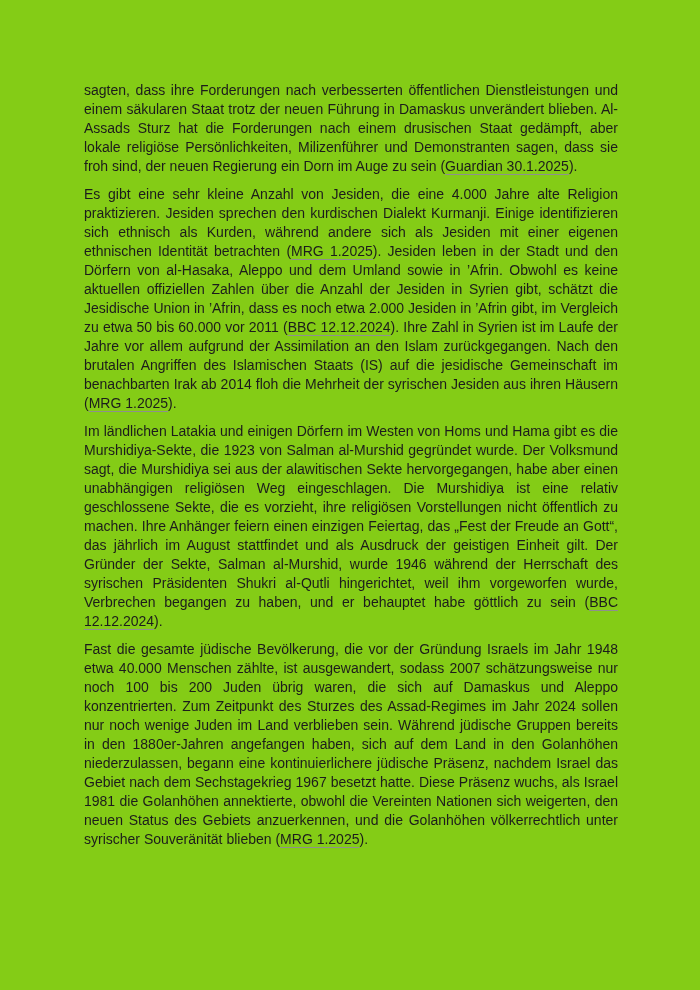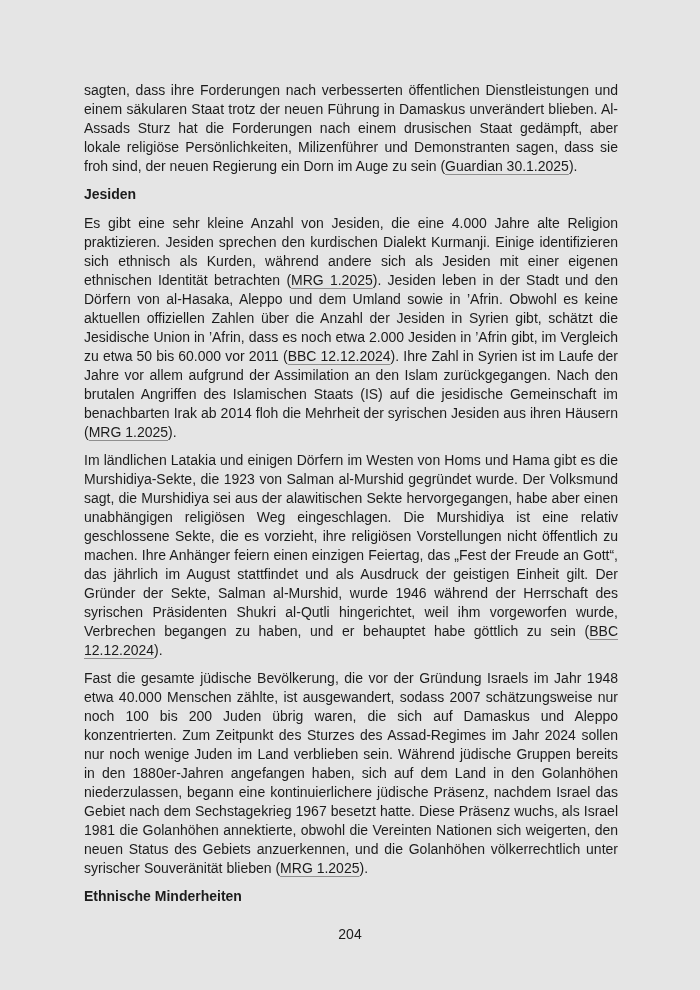--- a/index.html
+++ b/index.html
@@ -4,21 +4,21 @@
 <style>
   html, body {
     margin: 0;
     padding: 0;
     background: #ffffff;
   }
   .page {
     position: relative;
     width: 700px;
     height: 990px;
-    background: #e5e5e5;
+    background: #84cc16;
     color: #1c1c1c;
     font-family: "Liberation Sans", "DejaVu Sans", sans-serif;
     overflow: hidden;
   }
   .content {
     position: absolute;
     left: 84px;
     top: 81px;
     width: 534px;
   }
@@ -52,20 +52,17 @@
     font-size: 14px;
     line-height: 19px;
   }
 </style>
 </head>
 <body>
 
 <div class="page">
   <div class="content">
       <p class="para">sagten, dass ihre Forderungen nach verbesserten öffentlichen Dienstleistungen und einem säkularen Staat trotz der neuen Führung in Damaskus unverändert blieben. Al-Assads Sturz hat die Forderungen nach einem drusischen Staat gedämpft, aber lokale religiöse Persönlichkeiten, Milizenführer und Demonstranten sagen, dass sie froh sind, der neuen Regierung ein Dorn im Auge zu sein (<a class="ref-link">Guardian 30.1.2025</a>).</p>
-      <h2 class="heading">Jesiden</h2>
       <p class="para">Es gibt eine sehr kleine Anzahl von Jesiden, die eine 4.000 Jahre alte Religion praktizieren. Jesiden sprechen den kurdischen Dialekt Kurmanji. Einige identifizieren sich ethnisch als Kurden, während andere sich als Jesiden mit einer eigenen ethnischen Identität betrachten (<a class="ref-link">MRG 1.2025</a>). Jesiden leben in der Stadt und den Dörfern von al-Hasaka, Aleppo und dem Umland sowie in ’Afrin. Obwohl es keine aktuellen offiziellen Zahlen über die Anzahl der Jesiden in Syrien gibt, schätzt die Jesidische Union in ’Afrin, dass es noch etwa 2.000 Jesiden in ’Afrin gibt, im Vergleich zu etwa 50 bis 60.000 vor 2011 (<a class="ref-link">BBC 12.12.2024</a>). Ihre Zahl in Syrien ist im Laufe der Jahre vor allem aufgrund der Assimilation an den Islam zurückgegangen. Nach den brutalen Angriffen des Islamischen Staats (IS) auf die jesidische Gemeinschaft im benachbarten Irak ab 2014 floh die Mehrheit der syrischen Jesiden aus ihren Häusern (<a class="ref-link">MRG 1.2025</a>).</p>
       <p class="para">Im ländlichen Latakia und einigen Dörfern im Westen von Homs und Hama gibt es die Murshidiya-Sekte, die 1923 von Salman al-Murshid gegründet wurde. Der Volksmund sagt, die Murshidiya sei aus der alawitischen Sekte hervorgegangen, habe aber einen unabhängigen religiösen Weg eingeschlagen. Die Murshidiya ist eine relativ geschlossene Sekte, die es vorzieht, ihre religiösen Vorstellungen nicht öffentlich zu machen. Ihre Anhänger feiern einen einzigen Feiertag, das „Fest der Freude an Gott“, das jährlich im August stattfindet und als Ausdruck der geistigen Einheit gilt. Der Gründer der Sekte, Salman al-Murshid, wurde 1946 während der Herrschaft des syrischen Präsidenten Shukri al-Qutli hingerichtet, weil ihm vorgeworfen wurde, Verbrechen begangen zu haben, und er behauptet habe göttlich zu sein (<a class="ref-link">BBC 12.12.2024</a>).</p>
       <p class="para">Fast die gesamte jüdische Bevölkerung, die vor der Gründung Israels im Jahr 1948 etwa 40.000 Menschen zählte, ist ausgewandert, sodass 2007 schätzungsweise nur noch 100 bis 200 Juden übrig waren, die sich auf Damaskus und Aleppo konzentrierten. Zum Zeitpunkt des Sturzes des Assad-Regimes im Jahr 2024 sollen nur noch wenige Juden im Land verblieben sein. Während jüdische Gruppen bereits in den 1880er-Jahren angefangen haben, sich auf dem Land in den Golanhöhen niederzulassen, begann eine kontinuierlichere jüdische Präsenz, nachdem Israel das Gebiet nach dem Sechstagekrieg 1967 besetzt hatte. Diese Präsenz wuchs, als Israel 1981 die Golanhöhen annektierte, obwohl die Vereinten Nationen sich weigerten, den neuen Status des Gebiets anzuerkennen, und die Golanhöhen völkerrechtlich unter syrischer Souveränität blieben (<a class="ref-link">MRG 1.2025</a>).</p>
-      <h2 class="heading">Ethnische Minderheiten</h2>
     </div>
-  <div class="page-number">204</div>
 </div>
 
 </body></html>

